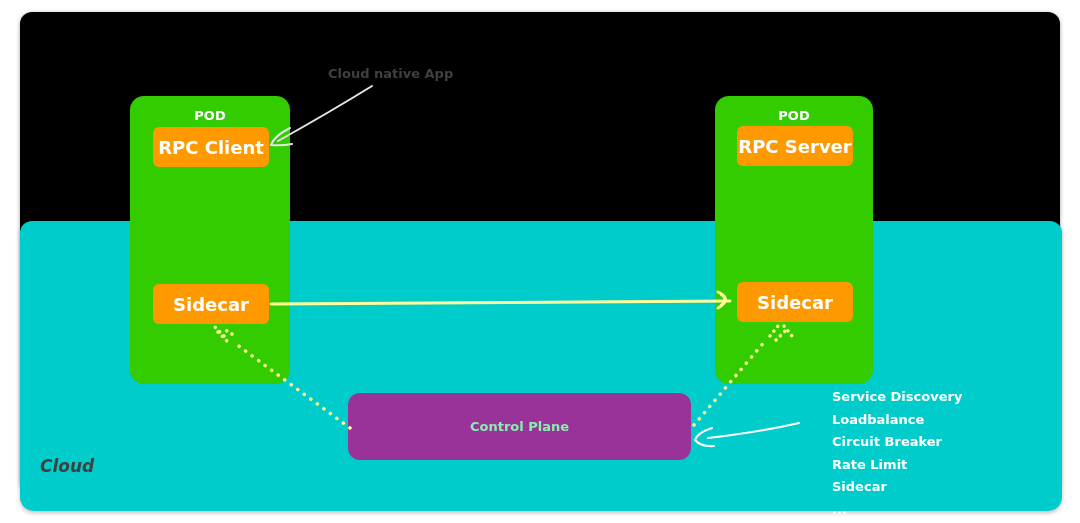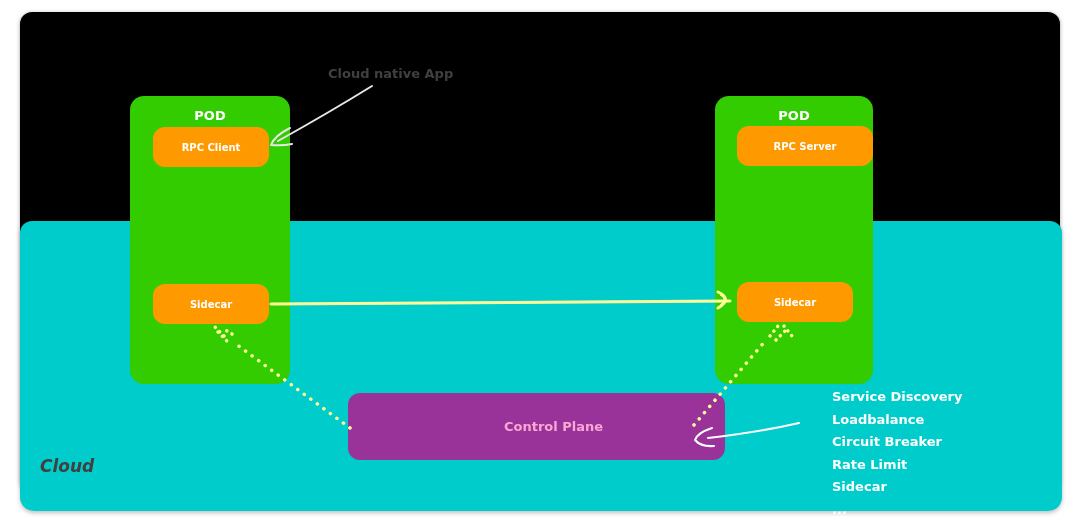--- a/index.html
+++ b/index.html
@@ -22,33 +22,33 @@
     .pod {
       position: absolute; background: #33cc00; border-radius: 14px; margin-top: 32px;
     }
     .pod-left { left: 130px; top: 64px; width: 160px; height: 288px; }
     .pod-right { left: 715px; top: 64px; width: 158px; height: 288px; }
     .pod-label {
       position: absolute; left: 0; right: 0; top: 12px; text-align: center;
       color: #ffffff; font-weight: bold; font-size: 13px;
     }
     .box-orange {
-      position: absolute; background: #ff9900; border-radius: 12px;
-      color: #ffffff; font-weight: bold; font-size: 10px;
+      position: absolute; background: #ff9900; border-radius: 6px;
+      color: #ffffff; font-weight: bold; font-size: 18px;
       display: flex; align-items: center; justify-content: center;
     }
     .rpc-client { left: 153px; top: 127px; width: 116px; height: 40px; }
-    .rpc-server { left: 737px; top: 126px; width: 136px; height: 40px; }
+    .rpc-server { left: 737px; top: 126px; width: 116px; height: 40px; }
     .sidecar-left { left: 153px; top: 284px; width: 116px; height: 40px; }
     .sidecar-right { left: 737px; top: 282px; width: 116px; height: 40px; }
     .control-plane {
       position: absolute; left: 348px; top: 393px; width: 343px; height: 67px;
       background: #993399; border-radius: 12px;
-      color: #f9a8d4; font-weight: bold; font-size: 13px;
-      display: flex; align-items: center; justify-content: center; padding-left: 34px;
+      color: #86efac; font-weight: bold; font-size: 13px;
+      display: flex; align-items: center; justify-content: center;
     }
     .annot {
       position: absolute; color: #404040; font-weight: bold; font-size: 13px;
     }
     .cloud-native-label { left: 328px; top: 66px; }
     .cloud-label { left: 40px; top: 456px; font-size: 17px; font-style: italic; }
     .features {
       position: absolute; left: 816px; top: 370px; margin: 16px; padding: 0;
       list-style: none; color: #ffffff; font-weight: bold; font-size: 13px;
       line-height: 22.5px;

